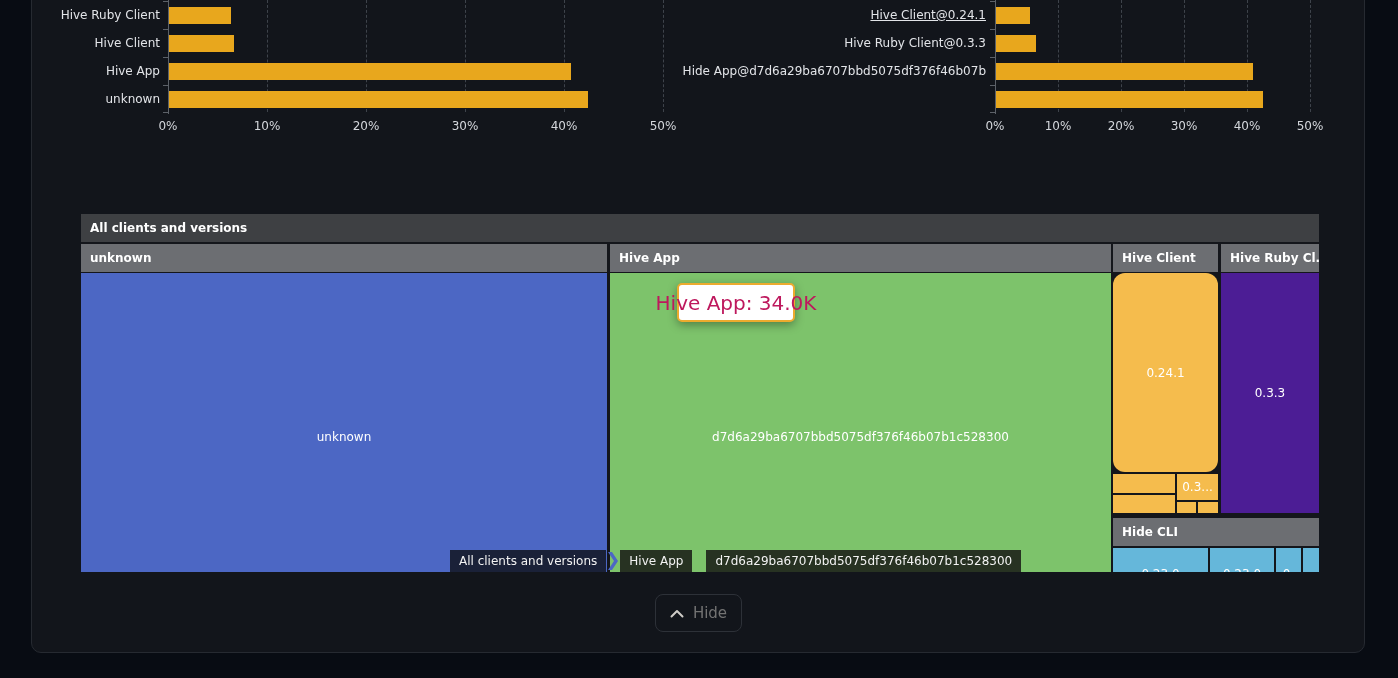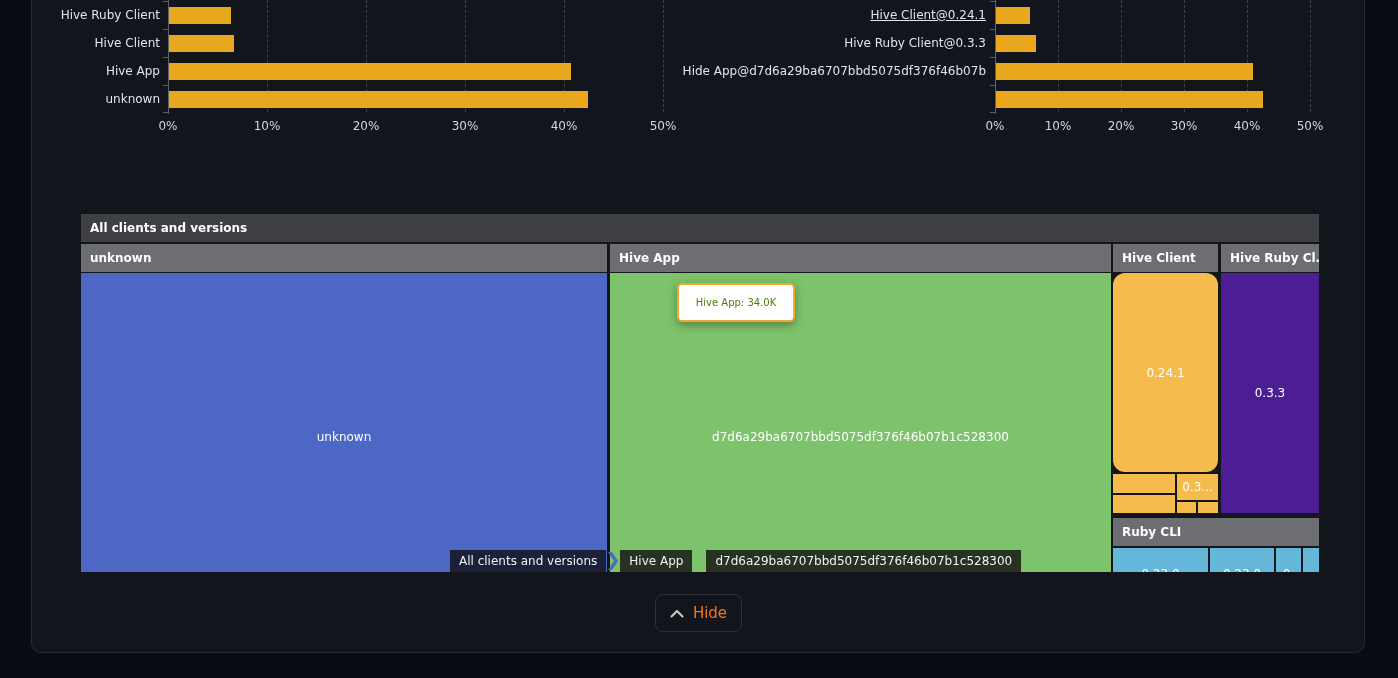--- a/index.html
+++ b/index.html
@@ -43,27 +43,27 @@
                 align-items:stretch; }
   .bc-seg { color:#f2f2f2; font-size:12px; line-height:22px; padding:0 9px;
             white-space:nowrap; }
   .bc-seg-blue  { background:#1a2138; }
   .bc-seg-green { background:#273222; }
   .bc-chev { width:14px; display:flex; align-items:center; justify-content:center; }
   
   #tooltip { position:absolute; left:677px; top:283px; width:118px; height:39px;
              background:#ffffff; border:2px solid #ecab2e; border-radius:5px;
              display:flex; align-items:center; justify-content:center;
-             font-size:10px; color:#4d7c0f; box-shadow:0 3px 10px rgba(0,0,0,.35);
+             font-size:20px; color:#be185d; box-shadow:0 3px 10px rgba(0,0,0,.35);
              white-space:nowrap; z-index:5; }
   
   #hide-btn { position:absolute; left:655px; top:594px; width:87px; height:38px;
               background:transparent; border:1px solid #2d3138; border-radius:8px;
               display:flex; align-items:center; justify-content:center; gap:9px;
-              color:#f97316; font-size:15px; cursor:pointer;
+              color:#737373; font-size:15px; cursor:pointer;
               font-family:"DejaVu Sans","Liberation Sans",sans-serif; }
 </style>
 </head>
 <body>
 
 <div class="card"></div>
 
 <div class="chart-layer" id="chart-left">
     <div class="axisline" style="left: 168px;"></div>
     <div class="ticklabel" style="left: 168px;">0%</div>
@@ -131,21 +131,21 @@
   <div class="tm tm-block c-amber" style="left:1032px;top:59px;width:105px;height:199px;border-radius:12px;">0.24.1</div>
   <div class="tm tm-block c-amber" style="left:1032px;top:260px;width:62px;height:19px;"></div>
   <div class="tm tm-block c-amber" style="left:1096px;top:260px;width:41px;height:26px;">0.3...</div>
   <div class="tm tm-block c-amber" style="left:1032px;top:281px;width:62px;height:18px;"></div>
   <div class="tm tm-block c-amber" style="left:1096px;top:288px;width:19px;height:11px;"></div>
   <div class="tm tm-block c-amber" style="left:1117px;top:288px;width:20px;height:11px;"></div>
 
   <div class="tm tm-sec-header" style="left:1140px;top:30px;width:98px;height:28px;">Hive Ruby Cl...</div>
   <div class="tm tm-block c-red" style="left:1140px;top:59px;width:98px;height:240px;">0.3.3</div>
 
-  <div class="tm tm-sec-header" style="left:1032px;top:304px;width:206px;height:28px;">Ruby CLI</div>
+  <div class="tm tm-sec-header" style="left:1032px;top:304px;width:206px;height:28px;">Hide CLI</div>
   <div class="tm tm-block c-cyan" style="left:1032px;top:334px;width:95px;height:52px;">0.23.0</div>
   <div class="tm tm-block c-cyan" style="left:1129px;top:334px;width:64px;height:52px;">0.23.0</div>
   <div class="tm tm-block c-cyan" style="left:1195px;top:334px;width:25px;height:52px;">0.</div>
   <div class="tm tm-block c-cyan" style="left:1222px;top:334px;width:16px;height:52px;"></div>
 
   <div id="breadcrumb">
     <div class="bc-seg bc-seg-blue">All clients and versions</div>
     <div class="bc-chev">
       <svg width="12" height="18" viewBox="0 0 12 18">
           <polygon points="1,0 5,0 11,9 5,18 1,18 7,9" fill="#4c67c4"></polygon>

